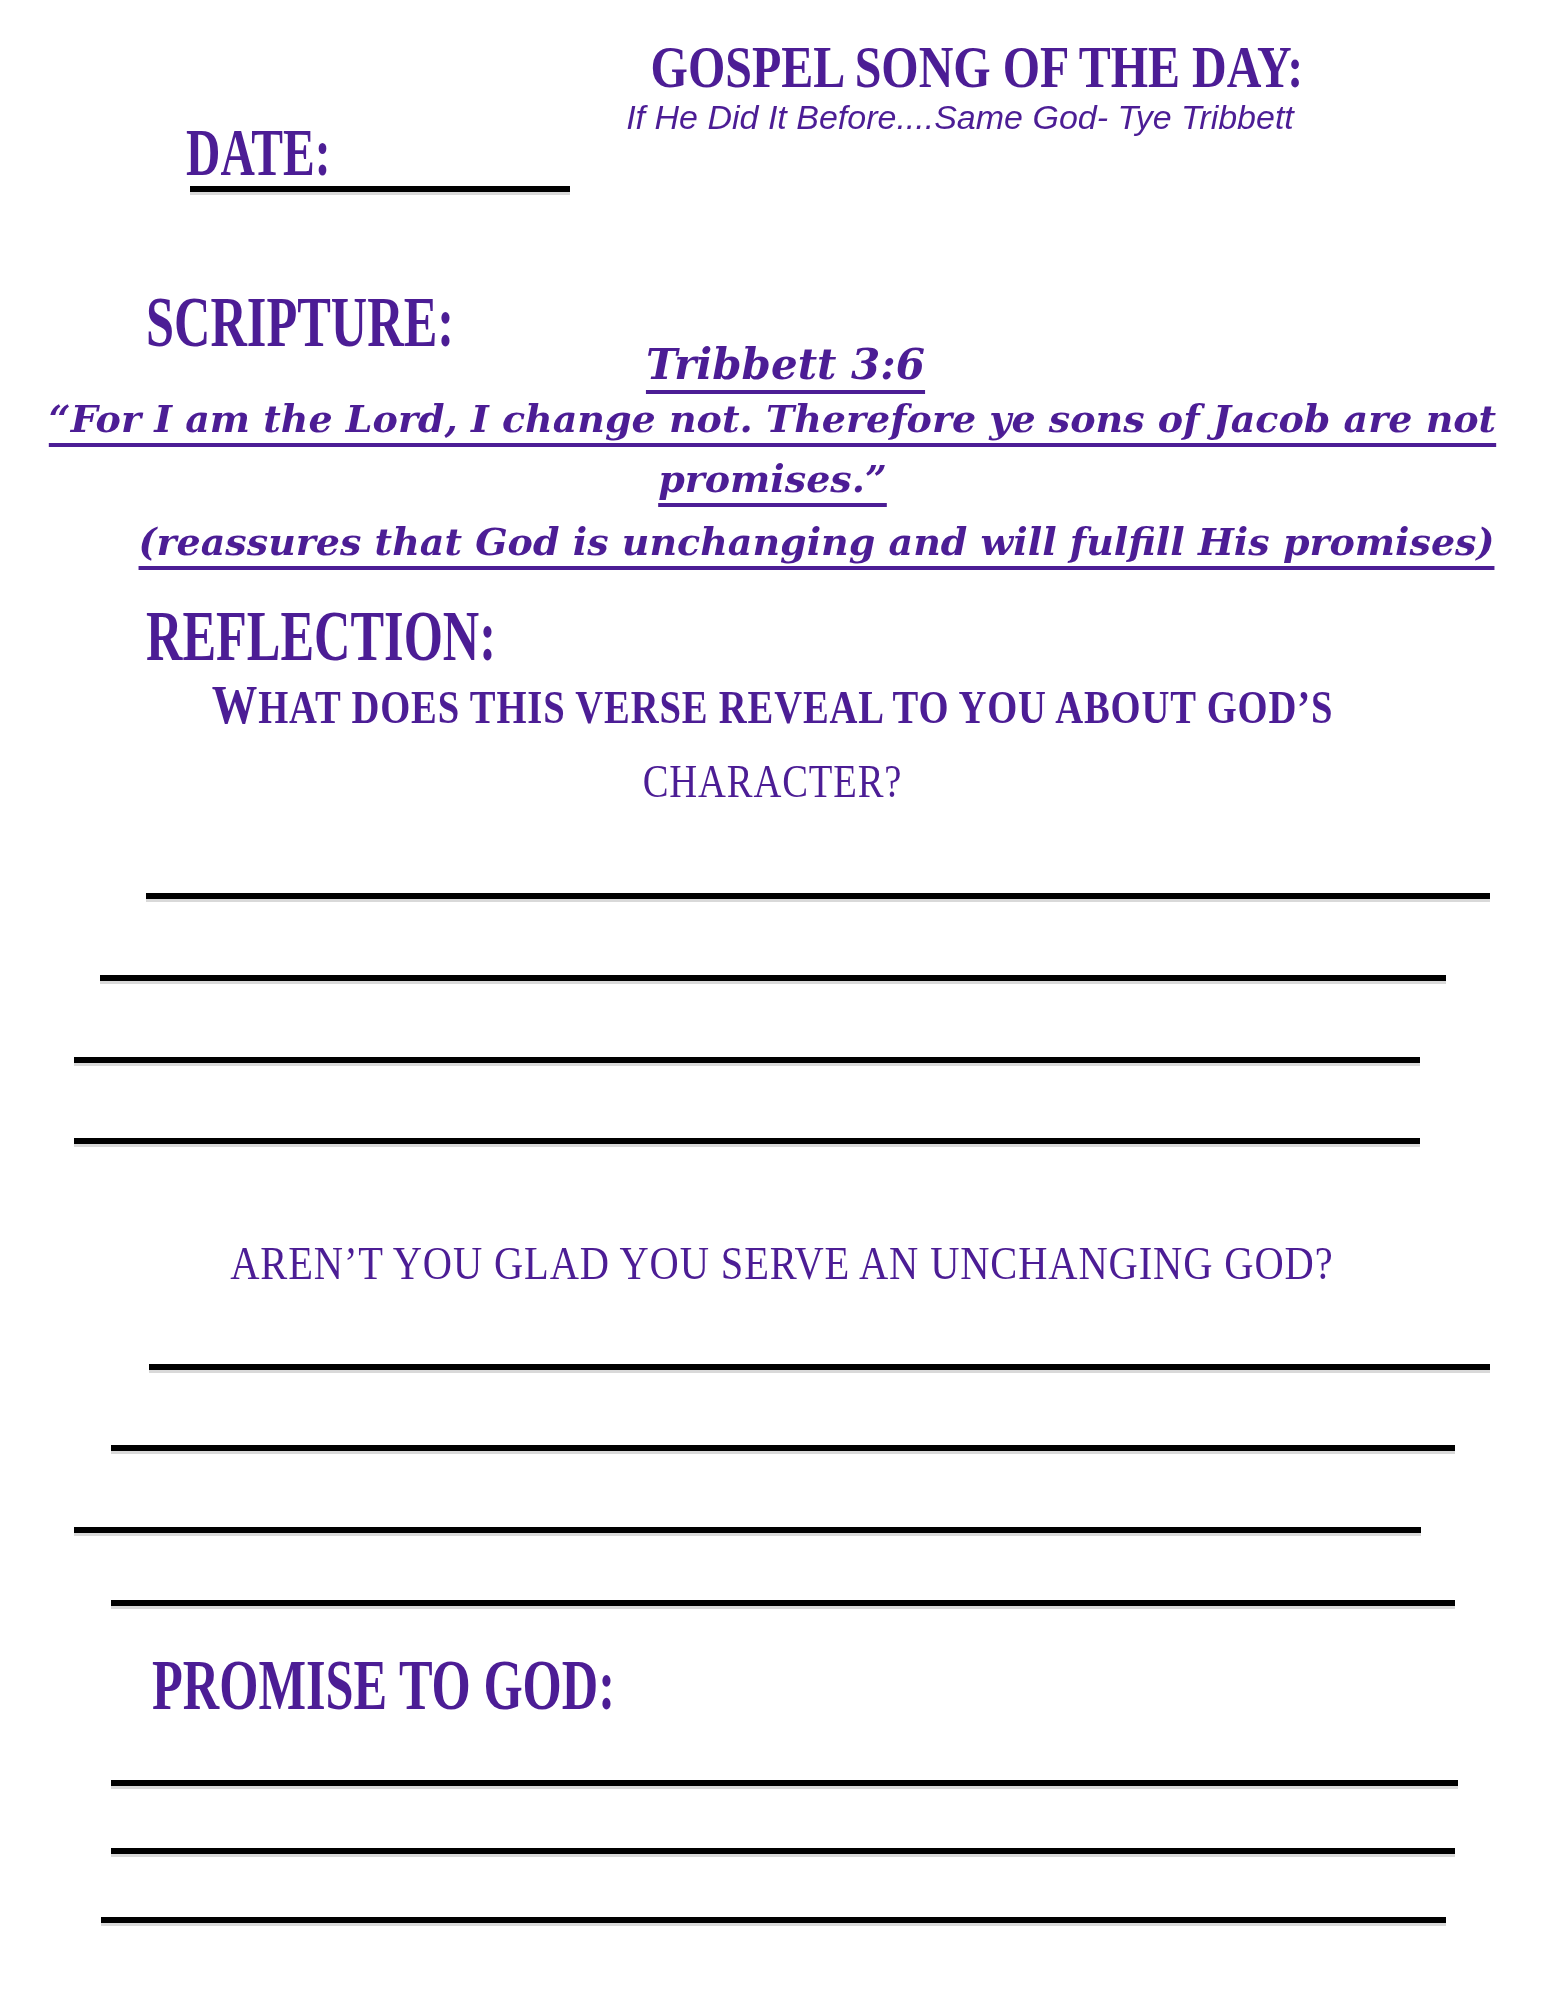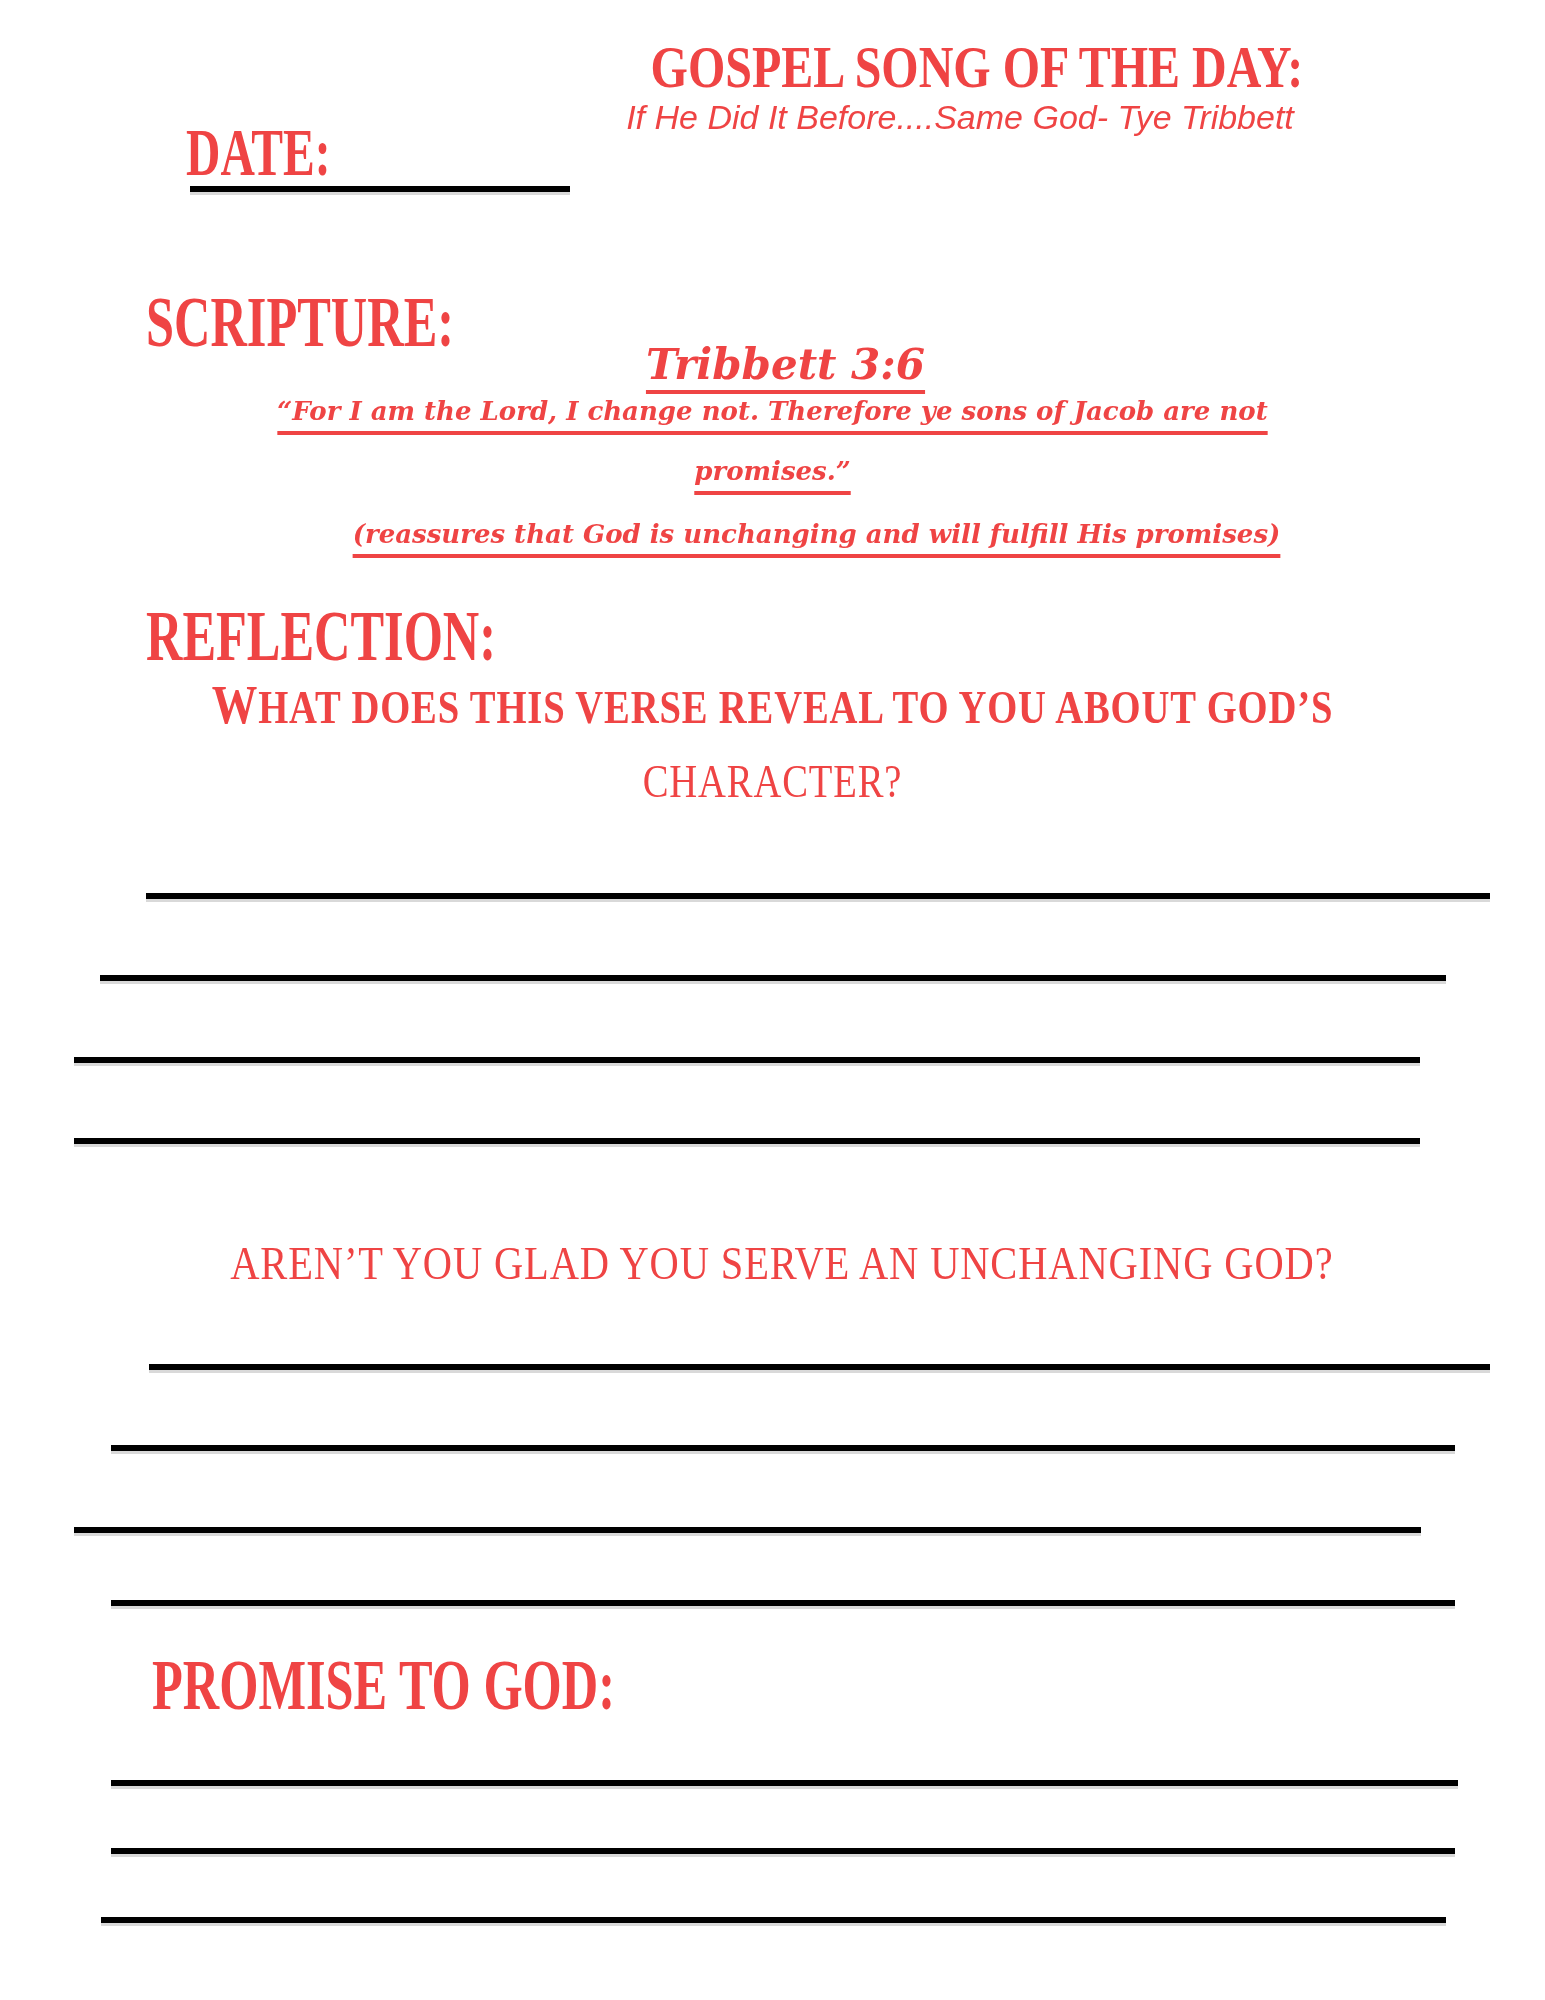--- a/index.html
+++ b/index.html
@@ -1,18 +1,18 @@
 <!DOCTYPE html>
 <html><head>
 <meta charset="utf-8">
 <style>
   html,body { margin:0; padding:0; background:#ffffff; }
   .page {
     position:relative; width:1545px; height:2000px;
-    background:#ffffff; color:#ef4444; overflow:hidden;
+    background:#ffffff; color:#4c1d95; overflow:hidden;
     font-family:"Liberation Serif","DejaVu Serif",serif;
   }
 
   
   .heading {
     position:absolute;
     font-family:"Liberation Serif","DejaVu Serif",serif;
     font-weight:700; font-size:72px; line-height:1;
     transform:scaleX(0.70); transform-origin:left top;
     white-space:nowrap;
@@ -35,21 +35,21 @@
   .date-label { left:186px; top:118px; font-size:68px; }
   .scripture-label { left:146px; top:286px; }
   .reflection-label { left:146px; top:600px; }
   .promise-label { left:152px; top:1649px; }
 
   
   .script-line { position:absolute; left:0; width:1545px; text-align:center; }
   .script-text {
     display:inline-block; white-space:nowrap;
     font-family:"DejaVu Serif","Liberation Serif",serif;
-    font-style:italic; font-weight:700; font-size:26px; line-height:1.15;
+    font-style:italic; font-weight:700; font-size:38px; line-height:1.15;
     text-decoration:underline; text-decoration-thickness:4px; text-underline-offset:11px;
   }
   .ref-line { left:13px; top:341px; }
   .ref-line .script-text { font-size:42px; }
   .verse1 { top:397px; }
   .verse2 { top:457px; }
   .note-line { top:520px;padding-left:44px; }
 
   
   .q-line { position:absolute; left:0; width:1545px; text-align:center; }

